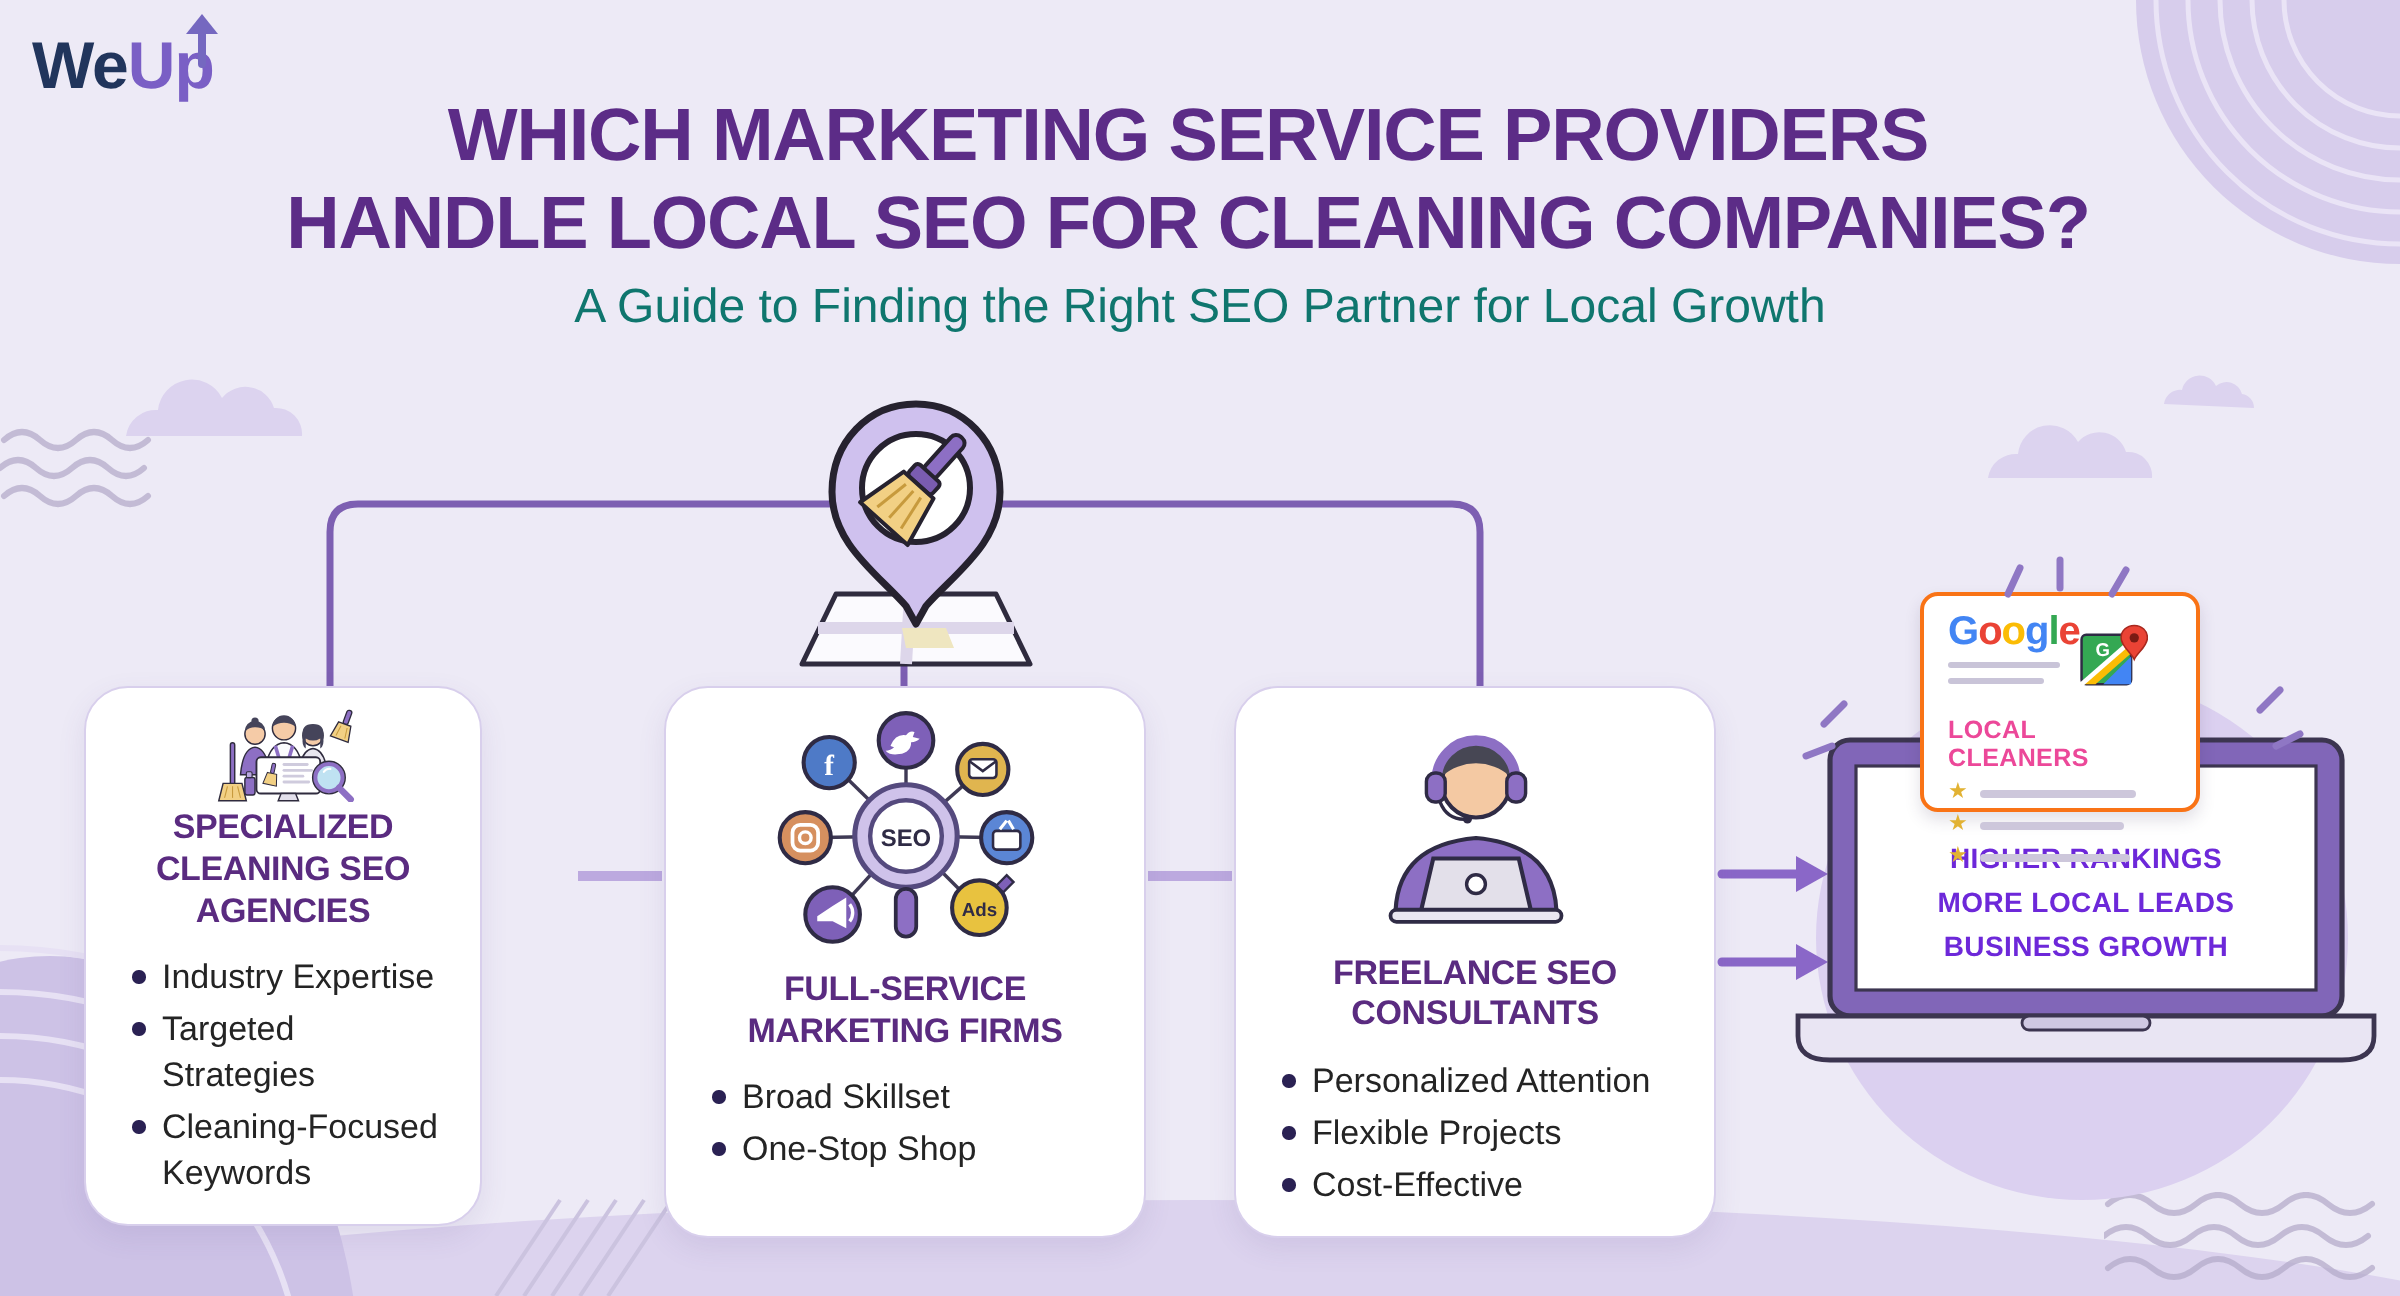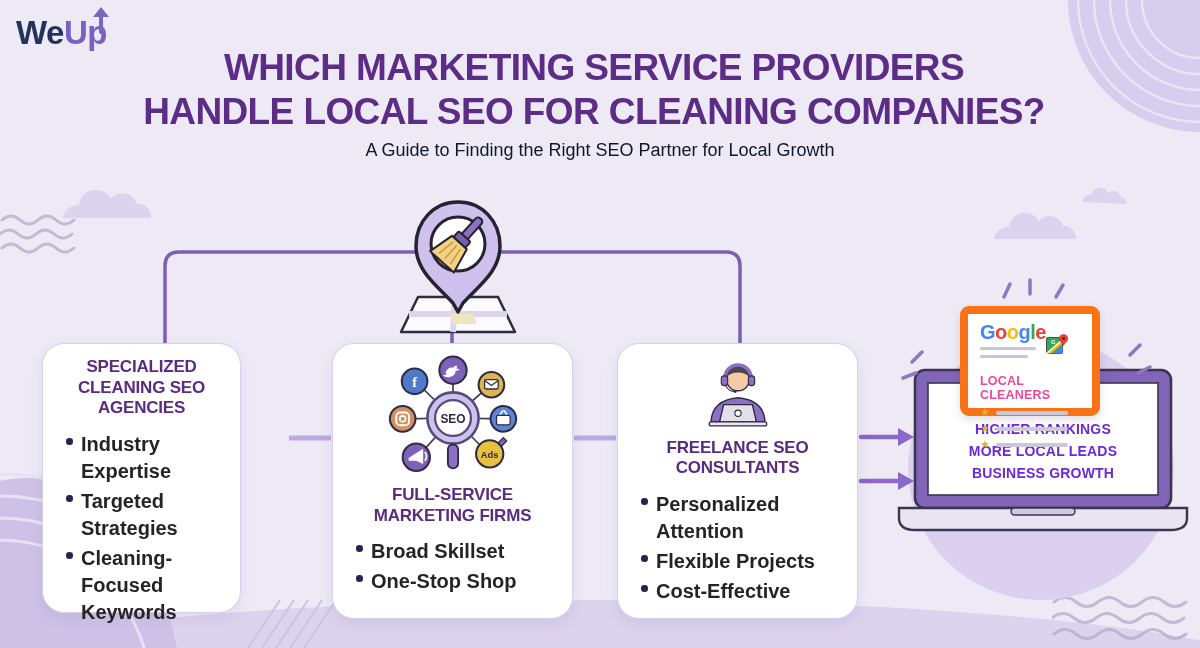--- a/index.html
+++ b/index.html
@@ -18,39 +18,39 @@
   .corner-disc { fill:#D7CDEC; }
   .corner-arc { stroke:#EAE4F6; stroke-width:2.5; fill:none; }
 
   
   .logo { left:16px; top:14px; font-size:33px; font-weight:800; letter-spacing:-0.5px; z-index:6; }
   .logo .we { color:#21355C; }
   .logo .up { color:#7A5FC5; }
   .logo-arrow { left:88px; top:4px; z-index:6; }
   .title-wrap { left:0; right:12px; top:46px; text-align:center; z-index:5; }
   .title-line { font-size:37px; line-height:1.18; font-weight:800; letter-spacing:-0.6px; color:#5C2C87; }
-  .subtitle { left:0; right:0; top:140px; text-align:center; font-size:18px; font-weight:500; color:#0f172a; z-index:5; }
+  .subtitle { left:0; right:0; top:140px; text-align:center; font-size:24px; font-weight:500; color:#0f766e; z-index:5; }
 
   
   .connector-svg { left:0; top:0; z-index:2; pointer-events:none; }
   .pin-svg { left:393px; top:196px; z-index:3; }
 
   
   .card { background:#FFFFFF; border:1.5px solid #D8CFEC; border-radius:22px; box-shadow:0 5px 14px rgba(90,70,140,.10); z-index:3; display:flex; flex-direction:column; align-items:center; padding:10px 16px; }
   .card1 { left:42px; top:343px; width:199px; height:270px; }
   .card2 { left:332px; top:343px; width:241px; height:276px; }
   .card3 { left:617px; top:343px; width:241px; height:276px;justify-content:center; }
   .card-title { margin-top:3px; text-align:center; font-size:17px; line-height:1.22; font-weight:800; color:#5A2B80; letter-spacing:-0.2px; max-width:210px; }
   .bullets { width:100%; margin-top:9px; padding-left:6px; }
-  .bullet { position:relative; padding-left:16px; font-size:20px; color:#242424; font-weight:700; margin:3px 0; line-height:1.35; }
+  .bullet { position:relative; padding-left:16px; font-size:17px; color:#242424; font-weight:400; margin:3px 0; line-height:1.35; }
   .bullet::before { content:""; position:absolute; left:1px; top:7px; width:6.5px; height:6.5px; border-radius:50%; background:#2A2153; }
 
   
   .laptop-svg { left:893px; top:366px; z-index:2; }
-  .google-card { left:960px; top:306px; width:140px; height:110px; background:#fff; border:8px solid #f97316; border-radius:9px; z-index:4; padding:8px 24px 6px 12px; box-shadow:0 4px 8px rgba(60,50,90,.15); }
+  .google-card { left:960px; top:296px; width:140px; height:110px; background:#fff; border:2px solid #f97316; border-radius:9px; z-index:4; padding:8px 24px 6px 12px; box-shadow:0 4px 8px rgba(60,50,90,.15); }
   .gc-toprow { display:flex; justify-content:space-between; align-items:flex-start; }
   .google-logo { font-size:20px; font-weight:700; letter-spacing:-0.5px; line-height:1; }
   .gc-bars .bar { height:3px; background:#C9C4D8; border-radius:2px; margin-top:5px; }
   .gc-listing { margin-top:6px; font-size:12.5px; font-weight:800; color:#ec4899; letter-spacing:0.2px; }
   .star-row { display:flex; align-items:center; margin-top:5px; }
   .star { color:#E2B233; font-size:11px; line-height:1; margin-right:6px; }
   .star-bar { height:4px; background:#CDC7DB; border-radius:2px; }
   .results-text { left:928px; top:418px; width:230px; text-align:center; z-index:4; }
   .result-line { font-size:14px; font-weight:800; color:#6d28d9; line-height:22px; letter-spacing:0.2px; }
   .sparkle-svg { left:0; top:0; z-index:5; pointer-events:none; }

